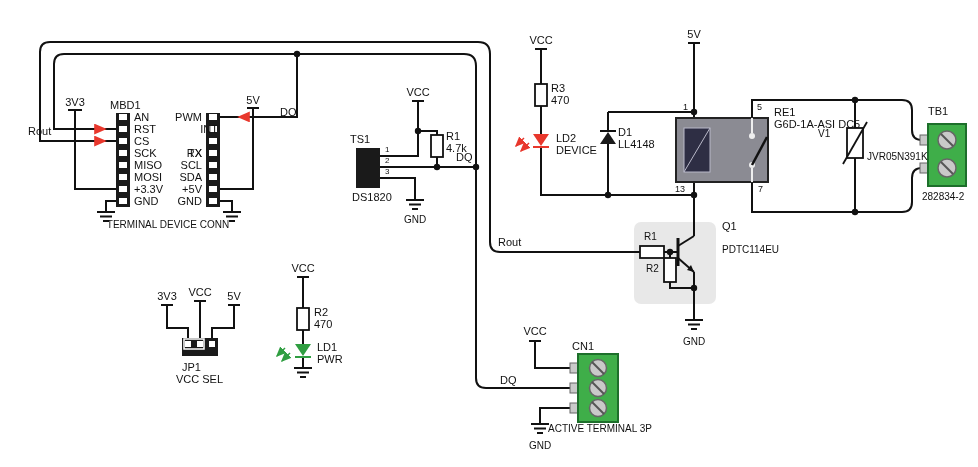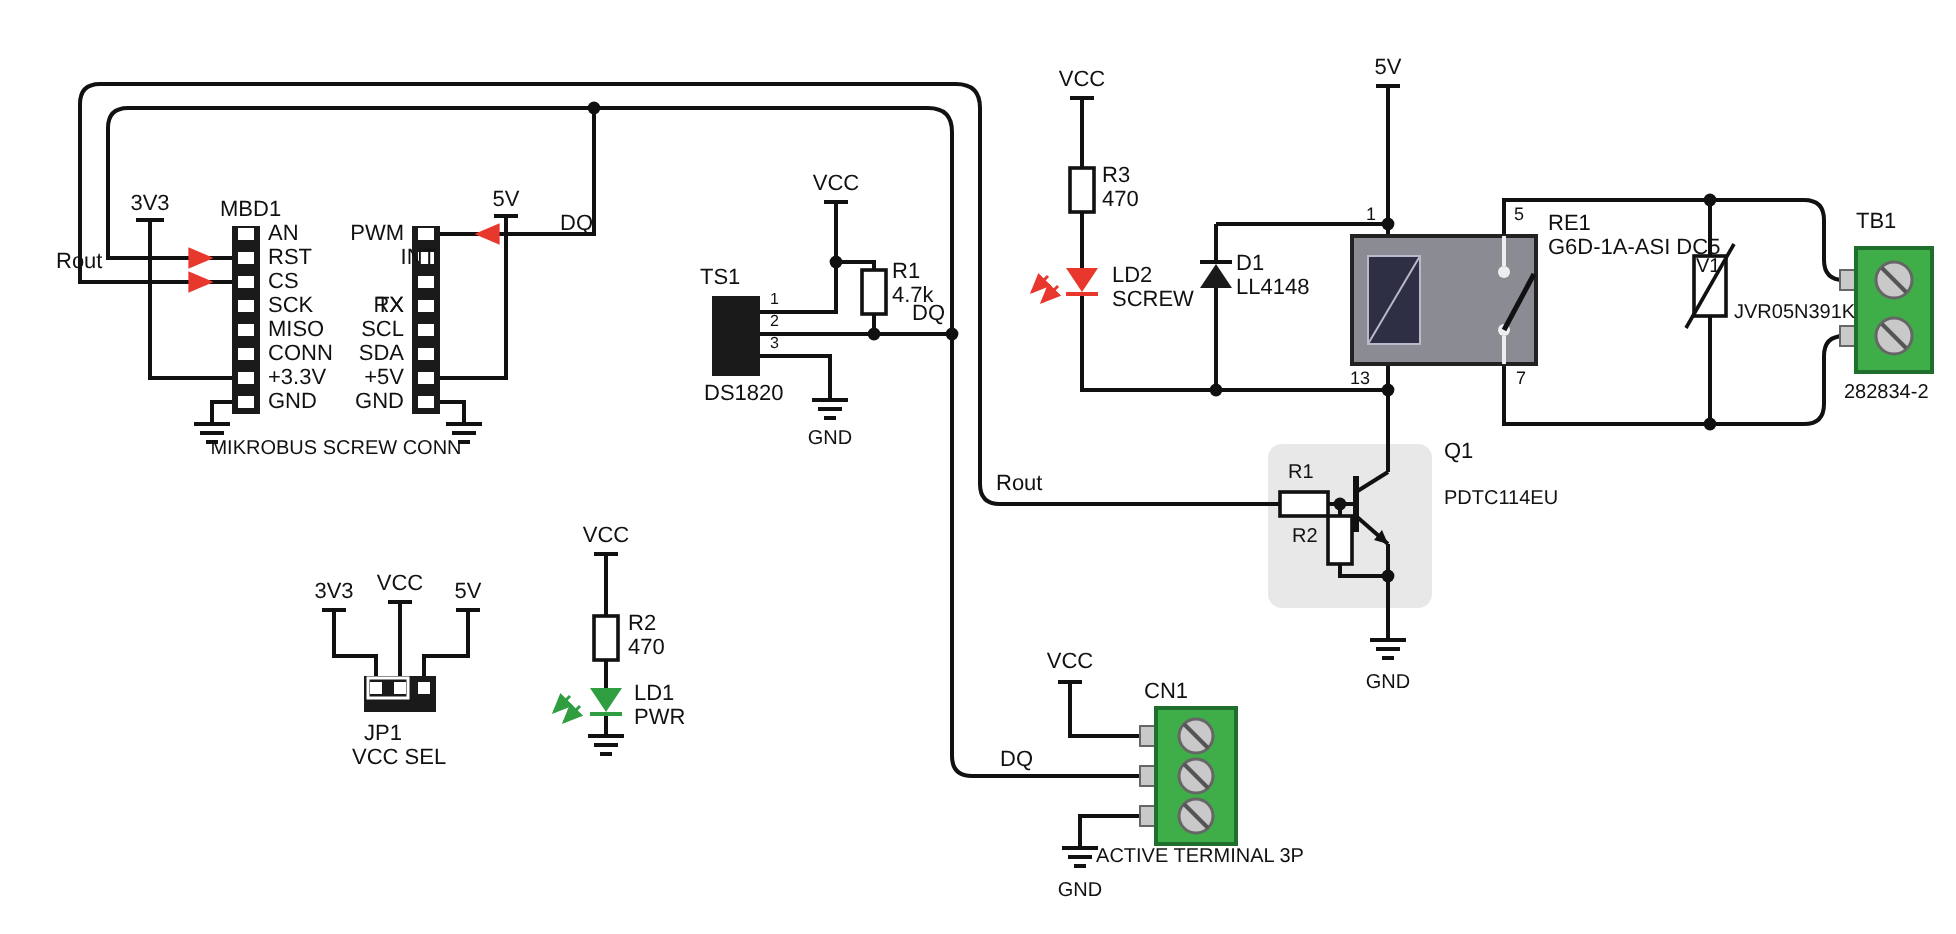--- a/index.html
+++ b/index.html
@@ -237,37 +237,37 @@
   </svg>
 
   <span class="t c" style="left:63px;top:97px;width:24px">3V3</span>
   <span class="t" style="left:110px;top:100px">MBD1</span>
 
   <span class="t" style="left:134px;top:112px">AN</span>
   <span class="t" style="left:134px;top:124px">RST</span>
   <span class="t" style="left:134px;top:136px">CS</span>
   <span class="t" style="left:134px;top:148px">SCK</span>
   <span class="t" style="left:134px;top:160px">MISO</span>
-  <span class="t" style="left:134px;top:172px">CONN</span>
+  <span class="t" style="left:134px;top:172px">MOSI</span>
   <span class="t" style="left:134px;top:184px">+3.3V</span>
   <span class="t" style="left:134px;top:196px">GND</span>
 
   <span class="t r" style="left:140px;top:112px;width:62px">PWM</span>
   <span class="t r" style="left:156px;top:124px;width:62px">INT</span>
   <span class="t r" style="left:140px;top:148px;width:62px">TX</span>
   <span class="t r" style="left:140px;top:148px;width:62px">RX</span>
   <span class="t r" style="left:140px;top:160px;width:62px">SCL</span>
   <span class="t r" style="left:140px;top:172px;width:62px">SDA</span>
   <span class="t r" style="left:140px;top:184px;width:62px">+5V</span>
   <span class="t r" style="left:140px;top:196px;width:62px">GND</span>
 
   <span class="t c" style="left:241px;top:95px;width:24px">5V</span>
   <span class="t" style="left:28px;top:126px">Rout</span>
   <span class="t" style="left:280px;top:107px">DQ</span>
-  <span class="t c s10" style="left:98px;top:220px;width:140px">MIKROBUS SCREW CONN</span>
+  <span class="t c s10" style="left:98px;top:220px;width:140px">TERMINAL DEVICE CONN</span>
 
   <span class="t" style="left:350px;top:134px">TS1</span>
   <span class="t" style="left:352px;top:192px">DS1820</span>
   <span class="t s8" style="left:385px;top:146px">1</span>
   <span class="t s8" style="left:385px;top:157px">2</span>
   <span class="t s8" style="left:385px;top:168px">3</span>
   <span class="t c" style="left:406px;top:87px;width:24px">VCC</span>
   <span class="t" style="left:446px;top:131px">R1</span>
   <span class="t" style="left:446px;top:143px">4.7k</span>
   <span class="t c s10" style="left:403px;top:215px;width:24px">GND</span>
@@ -282,34 +282,34 @@
   <span class="t c" style="left:291px;top:263px;width:24px">VCC</span>
   <span class="t" style="left:314px;top:307px">R2</span>
   <span class="t" style="left:314px;top:319px">470</span>
   <span class="t" style="left:317px;top:342px">LD1</span>
   <span class="t" style="left:317px;top:354px">PWR</span>
 
   <span class="t c" style="left:529px;top:35px;width:24px">VCC</span>
   <span class="t" style="left:551px;top:83px">R3</span>
   <span class="t" style="left:551px;top:95px">470</span>
   <span class="t" style="left:556px;top:133px">LD2</span>
-  <span class="t" style="left:556px;top:145px">SCREW</span>
+  <span class="t" style="left:556px;top:145px">DEVICE</span>
 
   <span class="t" style="left:618px;top:127px">D1</span>
   <span class="t" style="left:618px;top:139px">LL4148</span>
 
   <span class="t c" style="left:682px;top:29px;width:24px">5V</span>
   <span class="t" style="left:774px;top:107px">RE1</span>
   <span class="t" style="left:774px;top:119px">G6D-1A-ASI DC5</span>
   <span class="t s9" style="left:683px;top:103px">1</span>
   <span class="t s9" style="left:757px;top:103px">5</span>
   <span class="t s9" style="left:675px;top:185px">13</span>
   <span class="t s9" style="left:758px;top:185px">7</span>
 
-  <span class="t s10" style="left:848px;top:129px">V1</span>
+  <span class="t s10" style="left:818px;top:129px">V1</span>
   <span class="t s10" style="left:867px;top:152px">JVR05N391K</span>
 
   <span class="t" style="left:928px;top:106px">TB1</span>
   <span class="t s10" style="left:922px;top:192px">282834-2</span>
 
   <span class="t" style="left:722px;top:221px">Q1</span>
   <span class="t s10" style="left:722px;top:245px">PDTC114EU</span>
   <span class="t s10" style="left:644px;top:232px">R1</span>
   <span class="t s10" style="left:646px;top:264px">R2</span>
   <span class="t" style="left:498px;top:237px">Rout</span>

